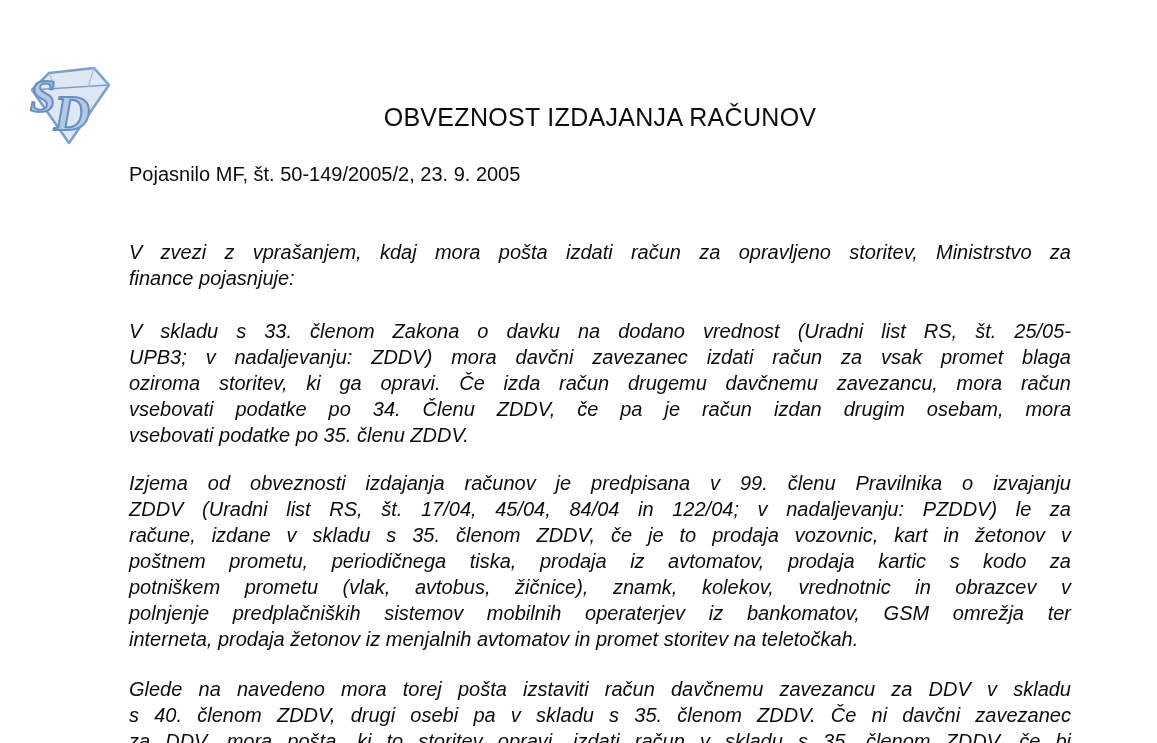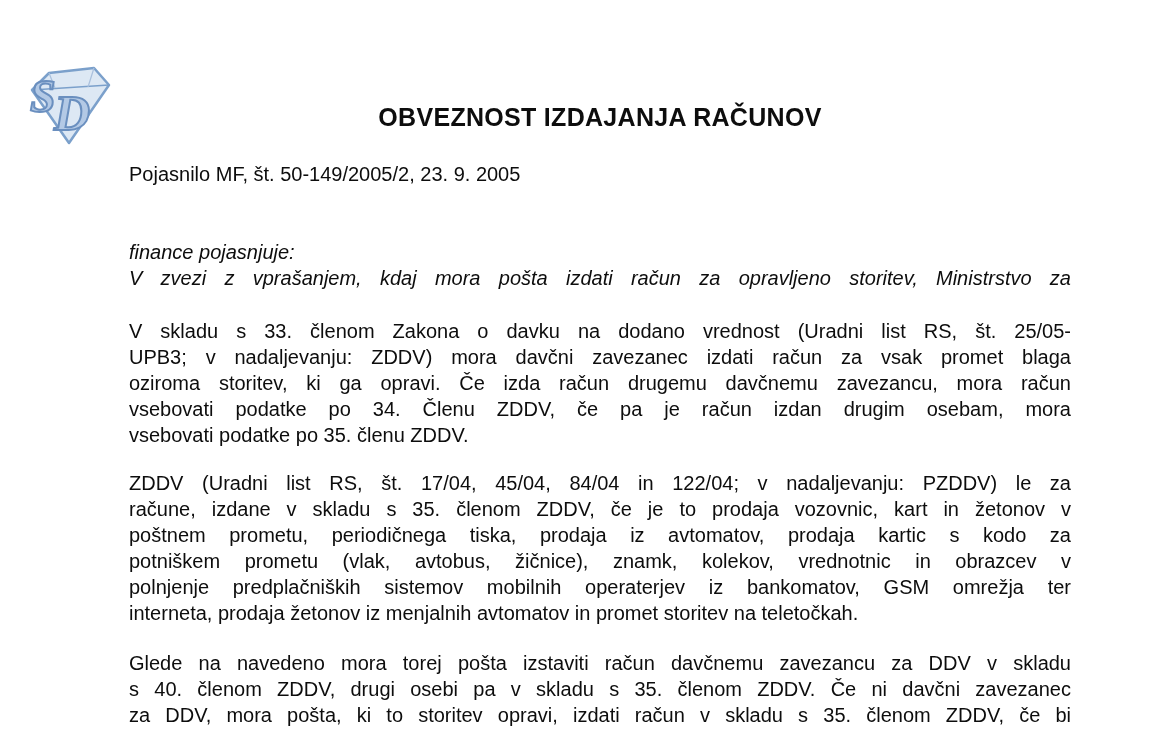--- a/index.html
+++ b/index.html
@@ -22,39 +22,40 @@
   .content {
     position: absolute;
     left: 129px;
     top: 104px;
     width: 942px;
   }
   .title {
     margin: 0;
     font-size: 25px;
     line-height: 27px;
-    font-weight: bold;
+    font-weight: normal;
     text-align: center;
     letter-spacing: 0.3px;
   }
   .ref {
     margin: 30px 0 0 0;
     font-size: 20px;
     line-height: 26px;
   }
   .intro { margin-top: 52px; }
   .intro .tline { font-style: italic; }
   .para1 { margin-top: 27px; }
   .para2 { margin-top: 22px; }
   .para3 { margin-top: 24px; }
   .tline {
     font-size: 20px;
     line-height: 26px;
     height: 26px;
     white-space: nowrap;
+    font-style: italic;
   }
   .jline {
     white-space: normal;
     text-align: justify;
     text-align-last: justify;
   }
   .lline { text-align: left; }
 </style>
 </head>
 <body>
@@ -68,32 +69,33 @@
     <line x1="27" y1="15" x2="33" y2="30" stroke="#a9c0dd" stroke-width="1.2"></line>
     <line x1="72" y1="10" x2="66" y2="29" stroke="#a9c0dd" stroke-width="1.2"></line>
     <text x="8" y="54" font-family="Liberation Serif, serif" font-size="46" font-weight="bold" font-style="italic" fill="#b3c9e5" stroke="#6a8fbf" stroke-width="2">S</text>
     <text x="32" y="72" font-family="Liberation Serif, serif" font-size="50" font-weight="bold" font-style="italic" fill="#b3c9e5" stroke="#6a8fbf" stroke-width="2">D</text>
   </svg>
 
   <div class="content">
     <h1 class="title">OBVEZNOST IZDAJANJA RAČUNOV</h1>
     <p class="ref">Pojasnilo MF, št. 50-149/2005/2, 23. 9. 2005</p>
     <div class="intro" id="intro">
+        <div class="tline jline">V zvezi z vprašanjem, kdaj mora pošta izdati račun za opravljeno storitev, Ministrstvo za</div>
         <div class="tline lline">finance pojasnjuje:</div>
-        <div class="tline jline">V zvezi z vprašanjem, kdaj mora pošta izdati račun za opravljeno storitev, Ministrstvo za</div>
       </div>
     <div id="paras">
         <div class="para para1">
           <div class="tline jline">V skladu s 33. členom Zakona o davku na dodano vrednost (Uradni list RS, št. 25/05-</div>
           <div class="tline jline">UPB3; v nadaljevanju: ZDDV) mora davčni zavezanec izdati račun za vsak promet blaga</div>
           <div class="tline jline">oziroma storitev, ki ga opravi. Če izda račun drugemu davčnemu zavezancu, mora račun</div>
           <div class="tline jline">vsebovati podatke po 34. Členu ZDDV, če pa je račun izdan drugim osebam, mora</div>
           <div class="tline lline">vsebovati podatke po 35. členu ZDDV.</div>
         </div>
         <div class="para para2">
+          <div class="tline jline">Izjema od obveznosti izdajanja računov je predpisana v 99. členu Pravilnika o izvajanju</div>
           <div class="tline jline">ZDDV (Uradni list RS, št. 17/04, 45/04, 84/04 in 122/04; v nadaljevanju: PZDDV) le za</div>
           <div class="tline jline">račune, izdane v skladu s 35. členom ZDDV, če je to prodaja vozovnic, kart in žetonov v</div>
           <div class="tline jline">poštnem prometu, periodičnega tiska, prodaja iz avtomatov, prodaja kartic s kodo za</div>
           <div class="tline jline">potniškem prometu (vlak, avtobus, žičnice), znamk, kolekov, vrednotnic in obrazcev v</div>
           <div class="tline jline">polnjenje predplačniških sistemov mobilnih operaterjev iz bankomatov, GSM omrežja ter</div>
           <div class="tline lline">interneta, prodaja žetonov iz menjalnih avtomatov in promet storitev na teletočkah.</div>
         </div>
         <div class="para para3">
           <div class="tline jline">Glede na navedeno mora torej pošta izstaviti račun davčnemu zavezancu za DDV v skladu</div>
           <div class="tline jline">s 40. členom ZDDV, drugi osebi pa v skladu s 35. členom ZDDV. Če ni davčni zavezanec</div>

